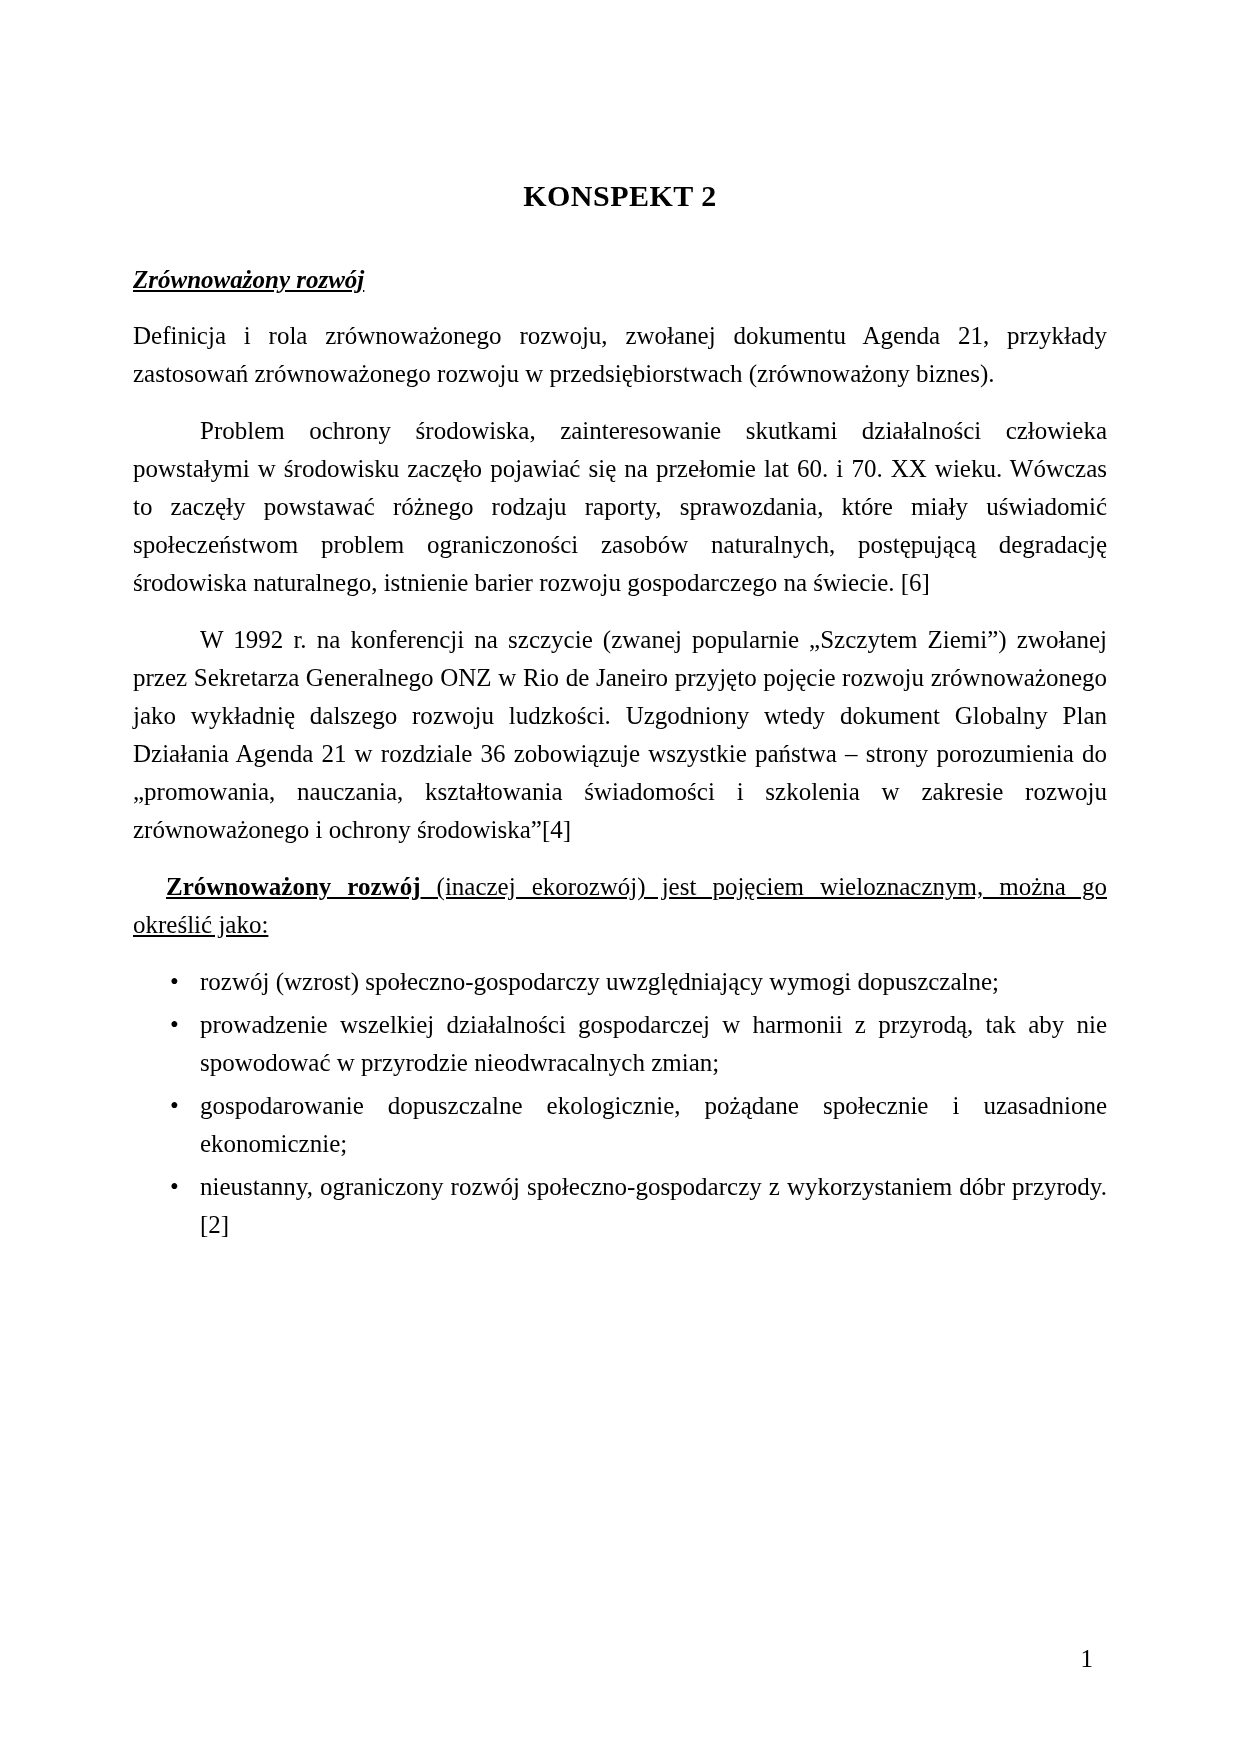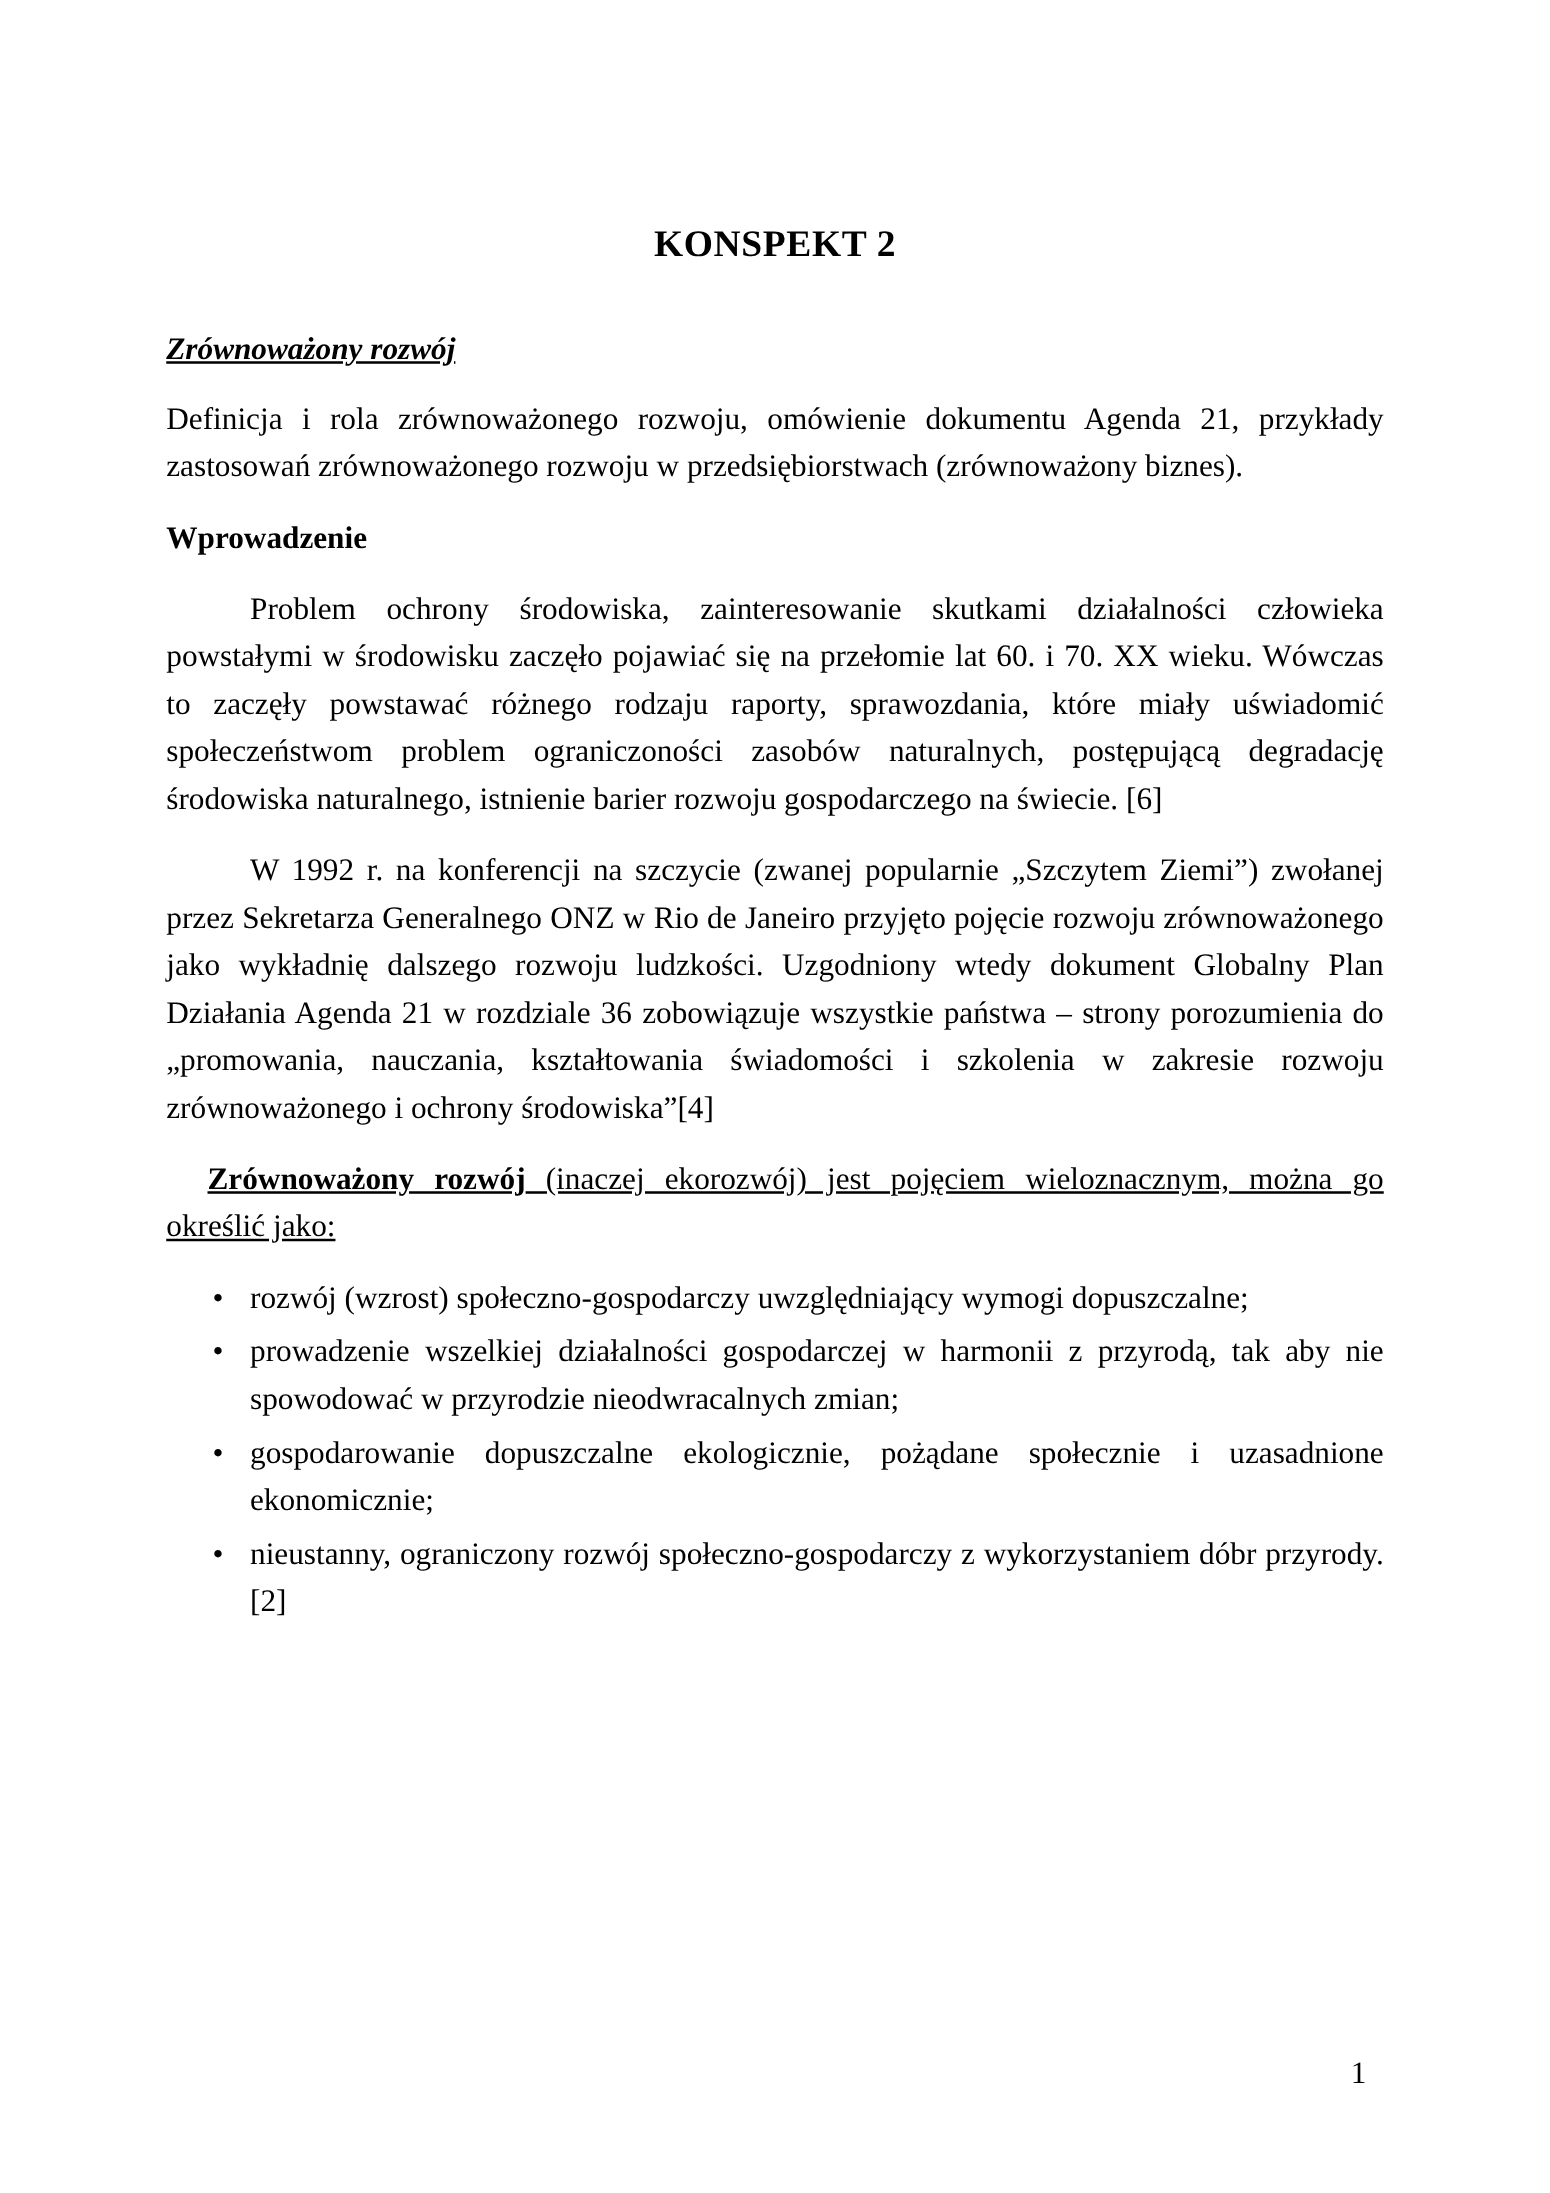--- a/index.html
+++ b/index.html
@@ -79,23 +79,22 @@
 </style>
 </head>
 <body>
 
 <div class="page">
 
   <h1 class="doc-title">KONSPEKT 2</h1>
 
   <p class="topic-heading"><span class="u-bi">Zrównoważony rozwój</span></p>
 
-  <p class="para">Definicja i rola zrównoważonego rozwoju, omówienie dokumentu Agenda 21, przykłady zastosowań zrównoważonego rozwoju w przedsiębiorstwach (zrównoważony biznes).</p>
+  <p class="para">Definicja i rola zrównoważonego rozwoju, zwołanej dokumentu Agenda 21, przykłady zastosowań zrównoważonego rozwoju w przedsiębiorstwach (zrównoważony biznes).</p>
 
-  <h2 class="section-heading">Wprowadzenie</h2>
 
   <p class="para indent">Problem ochrony środowiska, zainteresowanie skutkami działalności człowieka powstałymi w środowisku zaczęło pojawiać się na przełomie lat 60. i 70. XX wieku. Wówczas to zaczęły powstawać różnego rodzaju raporty, sprawozdania, które miały uświadomić społeczeństwom problem ograniczoności zasobów naturalnych, postępującą degradację środowiska naturalnego, istnienie barier rozwoju gospodarczego na świecie. [6]</p>
 
   <p class="para indent">W 1992 r. na konferencji na szczycie (zwanej popularnie „Szczytem Ziemi”) zwołanej przez Sekretarza Generalnego ONZ w Rio de Janeiro przyjęto pojęcie rozwoju zrównoważonego jako wykładnię dalszego rozwoju ludzkości. Uzgodniony wtedy dokument Globalny Plan Działania Agenda 21 w rozdziale 36 zobowiązuje wszystkie państwa – strony porozumienia do „promowania, nauczania, kształtowania świadomości i szkolenia w zakresie rozwoju zrównoważonego i ochrony środowiska”[4]</p>
 
   <p class="para small-indent"><strong>Zrównoważony rozwój</strong><span> (inaczej ekorozwój) jest pojęciem wieloznacznym, można go określić jako:</span></p>
 
   <ul class="bullets">
     <li class="bullet-item">
       <span class="bullet">•</span>

